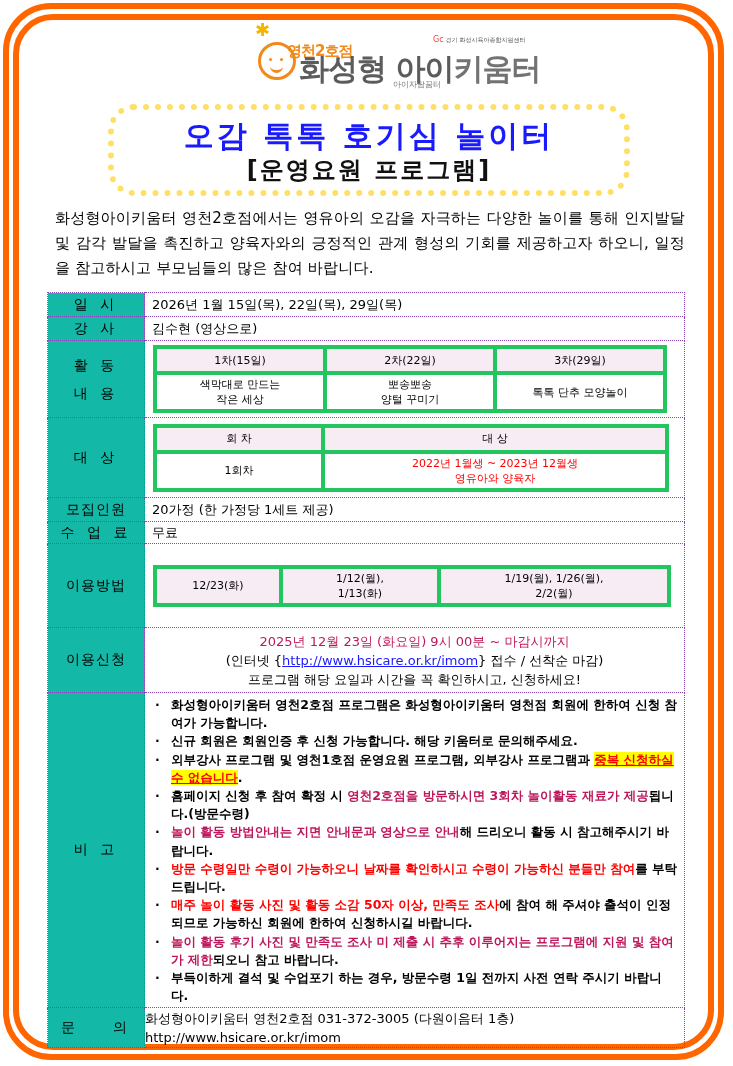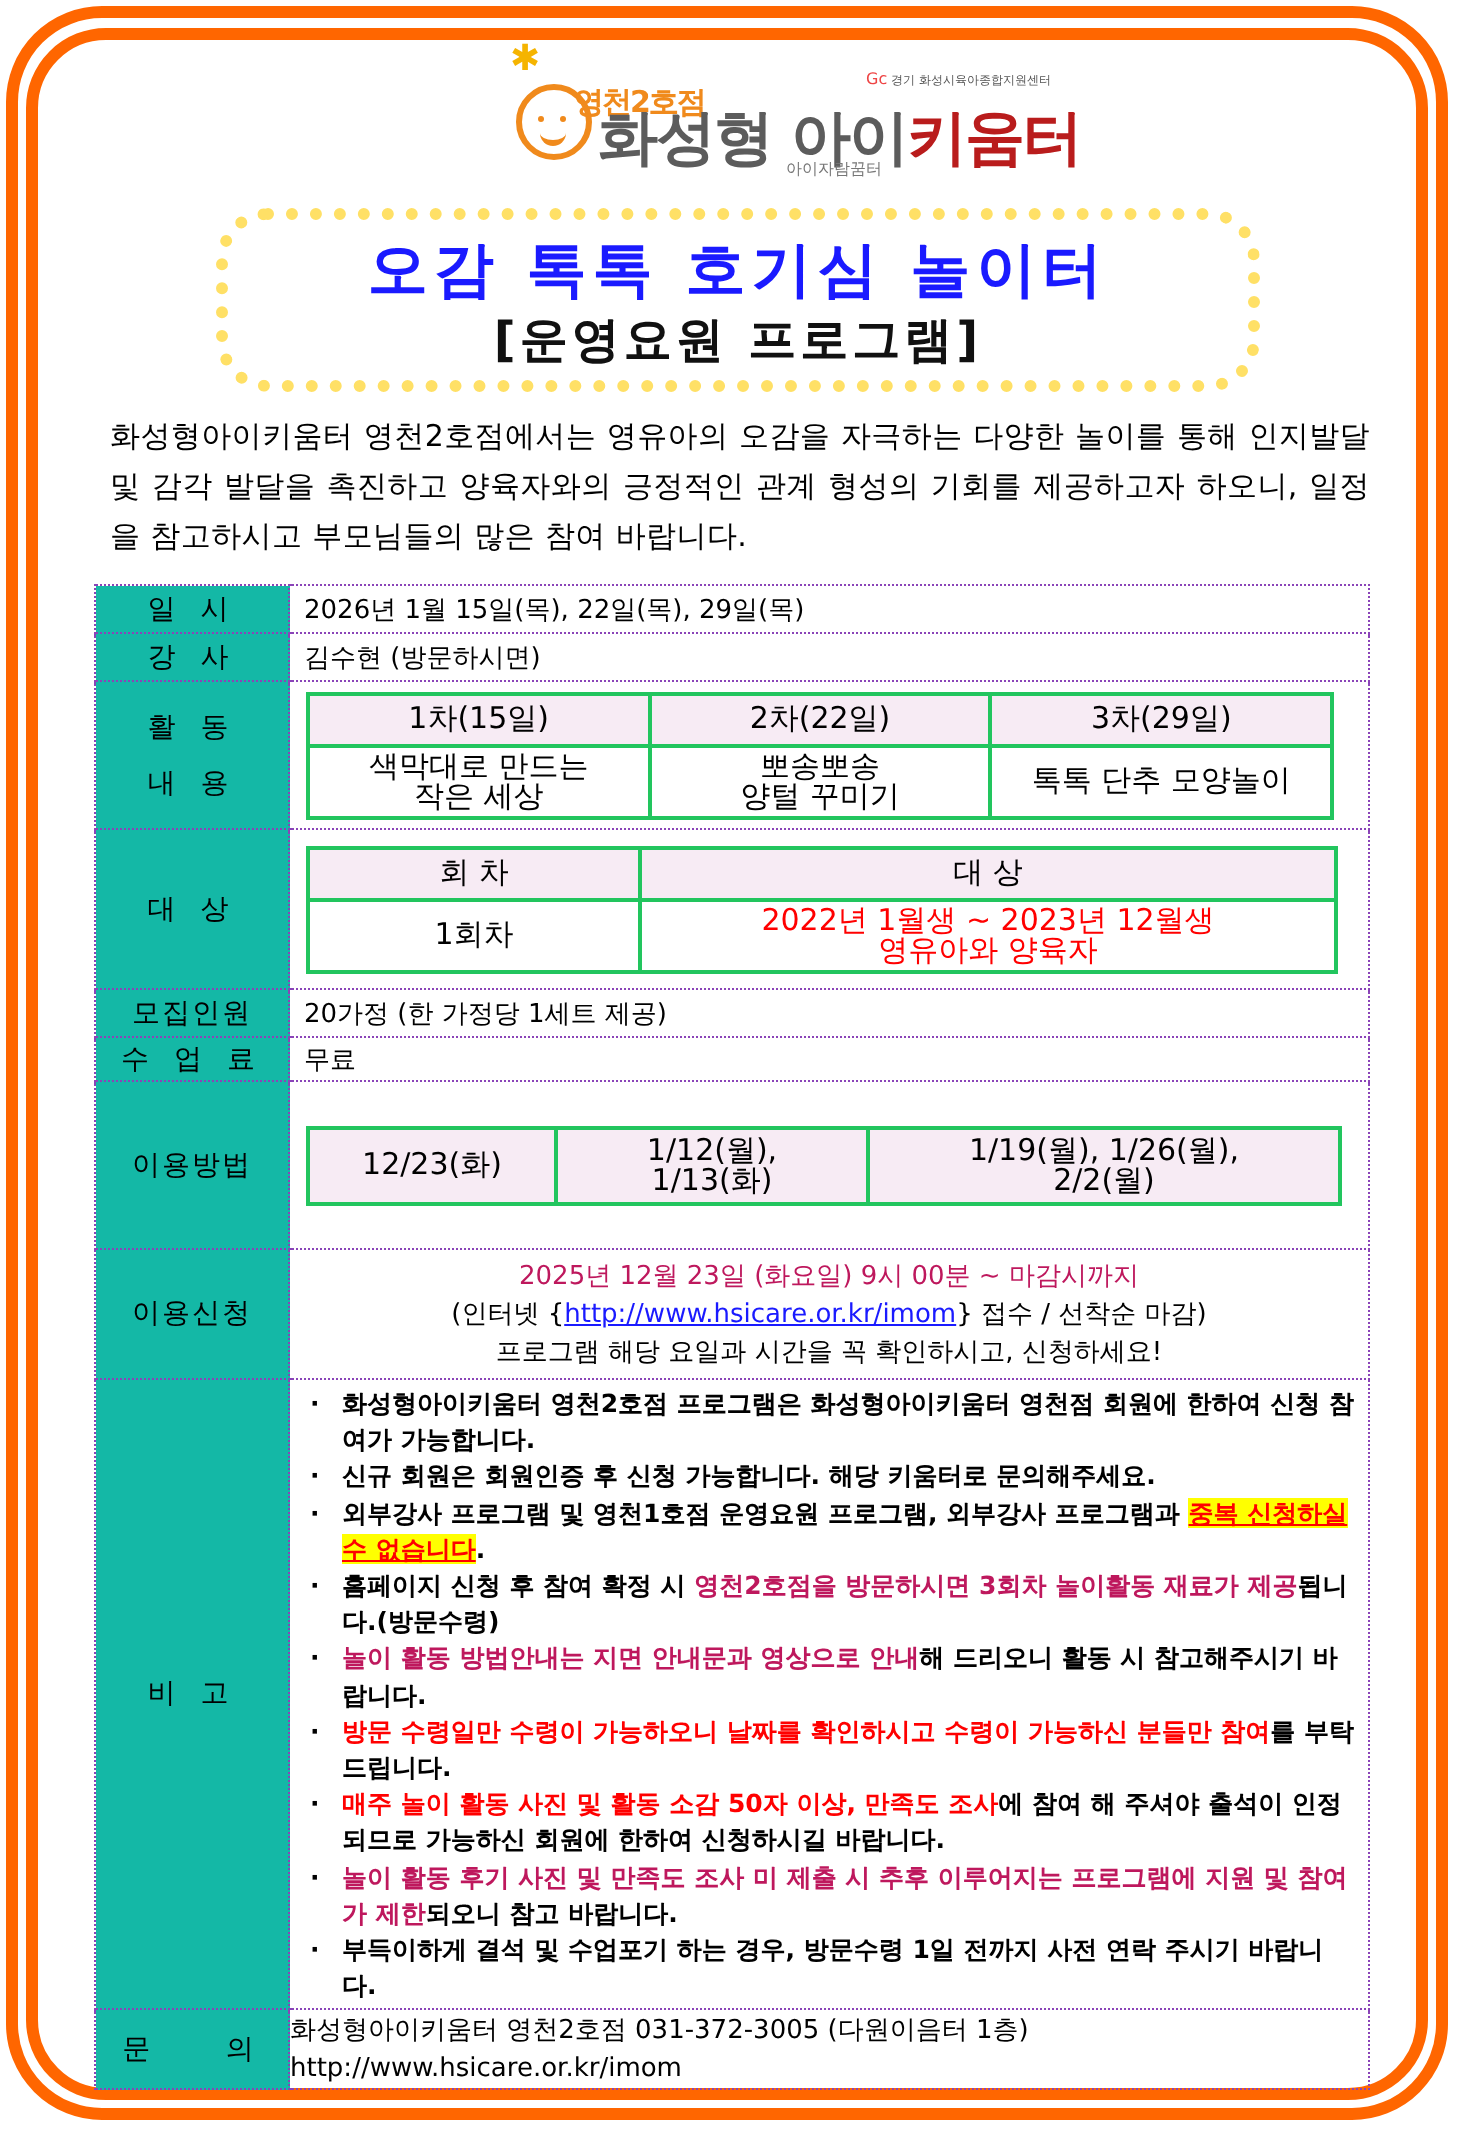--- a/index.html
+++ b/index.html
@@ -14,42 +14,42 @@
 
   
   .logo { position:absolute; left:255px; top:25px; width:240px; height:68px; }
   .logo .face { position:absolute; left:3px; top:17px; width:38px; height:38px;
                 border:3px solid #f08a1c; border-radius:50%; box-sizing:border-box; }
   .logo .face::before { content:""; position:absolute; left:8px; top:13px; width:3px; height:3px; background:#f08a1c; border-radius:50%; box-shadow:11px 0 0 #f08a1c; }
   .logo .face::after { content:""; position:absolute; left:9px; top:19px; width:13px; height:6px; border-bottom:3px solid #f08a1c; border-radius:0 0 10px 10px; }
   .logo .star { position:absolute; left:0; top:-4px; font-size:18px; color:#f5b400; line-height:1; font-weight:bold; }
   .logo .branch { position:absolute; left:32px; top:1px; font-size:15px; font-weight:bold; color:#f08a1c; letter-spacing:-1px;margin-top:16px; }
   .logo .name { position:absolute; left:44px; top:24px; font-size:30px; font-weight:bold; color:#5c5c5c; letter-spacing:-1px; white-space:nowrap; }
-  .logo .name .hl { color:#b91c1c; }
+  .logo .name .hl { color:#737373; }
   .logo .sub { position:absolute; left:138px; top:54px; font-size:8px; color:#777; }
   .logo .center { position:absolute; left:150px; top:10px; font-size:6px; color:#555; white-space:nowrap; }
   .logo .center-mark { color:#e44; font-weight:normal; font-size:8px;margin-left:28px; }
 
   
   .title-box { position:absolute; left:108px; top:104px; width:522px; height:92px;
                border:6px dotted #ffe066; border-radius:26px; box-sizing:border-box; text-align:center; }
   .title-main { margin-top:8px; font-size:30px; font-weight:bold; color:#1a1aff; letter-spacing:3px; line-height:36px; }
   .title-sub { font-size:24px; font-weight:bold; color:#111; letter-spacing:2px; line-height:32px; }
 
   
   .intro { position:absolute; left:55px; top:206px; width:630px; font-size:15px; line-height:25px; letter-spacing:0.2px; text-align:justify; }
 
   
   .main { position:absolute; left:47px; top:292px; width:638px; border-collapse:collapse; table-layout:fixed; }
   .main td { border:1px dotted #8a44b8; padding:0; font-size:13px; vertical-align:middle; }
   .main td.lbl { width:96px; background:#14b8a6; text-align:center; font-size:14px; letter-spacing:4px; }
   .main td.val { padding-left:7px; }
 
   .inner { border-collapse:collapse; table-layout:fixed; margin:4px 0 4px 8px; }
-  .inner td { border:2px solid #22c55e; text-align:center; font-size:15px; line-height:15px; padding:2px 2px; }
+  .inner td { border:4px solid #22c55e; text-align:center; font-size:11px; line-height:15px; padding:2px 2px; }
   .inner tr.head td { background:#f7ebf4; }
   .red { color:#ff0000; }
   .blue { color:#be185d; }
   .hl-yellow { background:#ffff00; color:#ff0000; text-decoration:underline; }
   .link { color:#1a1aff; text-decoration:underline; }
 
   .apply { text-align:center; font-size:13px; line-height:19px; padding:3px 0; }
 
   .notes { list-style:none; margin:0; padding:3px 6px 2px 6px; font-size:12.5px; line-height:18.2px; font-weight:bold; }
   .notes li { position:relative; padding-left:20px; }
@@ -80,21 +80,21 @@
 <div class="intro">화성형아이키움터 영천2호점에서는 영유아의 오감을 자극하는 다양한 놀이를 통해 인지발달 및 감각 발달을 촉진하고 양육자와의 긍정적인 관계 형성의 기회를 제공하고자 하오니, 일정을 참고하시고 부모님들의 많은 참여 바랍니다.</div>
 
 <table class="main">
   <tbody>
       <tr style="height:24px">
     <td class="lbl">일 시</td>
     <td class="val">2026년 1월 15일(목), 22일(목), 29일(목)</td>
   </tr>
   <tr style="height:24px">
     <td class="lbl">강 사</td>
-    <td class="val">김수현 (방문하시면)</td>
+    <td class="val">김수현 (영상으로)</td>
   </tr>
   <tr style="height:74px">
     <td class="lbl" style="line-height:28px">
       <div>활 동</div>
       <div>내 용</div>
     </td>
     <td>
       <table class="inner" style="width:514px">
         <tbody>
               <tr class="head" style="height:26px">

